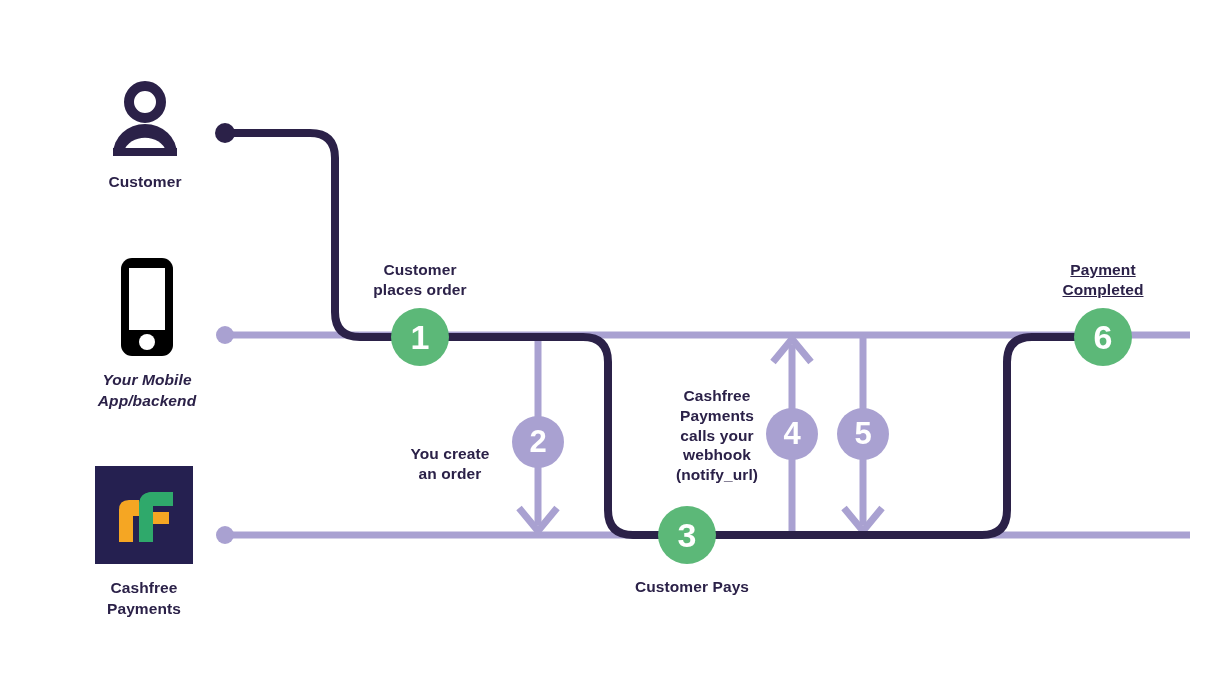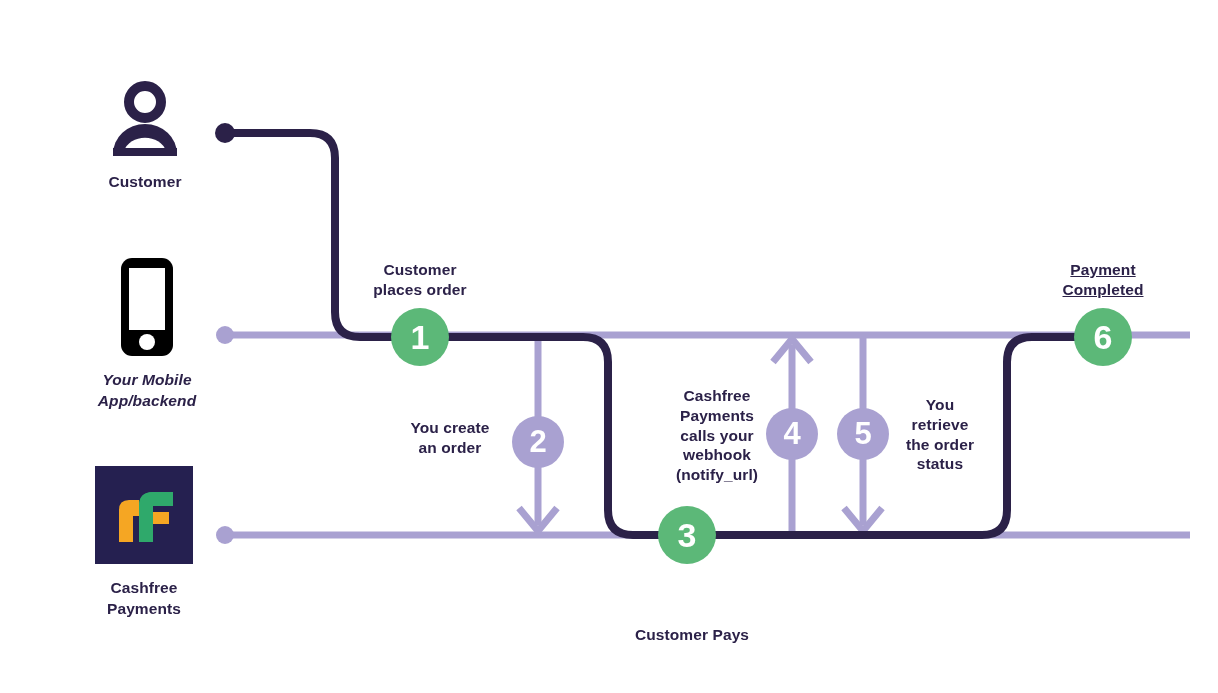--- a/index.html
+++ b/index.html
@@ -54,22 +54,22 @@
     position: absolute;
     text-align: center;
     font-size: 15.5px;
     font-weight: bold;
     line-height: 1.28;
     color: #2b2148;
     white-space: pre-line;
     letter-spacing: 0.1px;
   }
   #label-step1 { left: 320px; top: 260px; width: 200px; }
-  #label-step2 { left: 350px; top: 418px; width: 200px; }
-  #label-step3 { left: 592px; top: 577px; width: 200px; margin-top: 48px; }
+  #label-step2 { left: 350px; top: 444px; width: 200px; }
+  #label-step3 { left: 592px; top: 577px; width: 200px; }
   #label-step4 { left: 657px; top: 386px; width: 120px; }
   #label-step5 { left: 880px; top: 395px; width: 120px; }
   #label-step6 { left: 1003px; top: 260px; width: 200px; text-decoration: underline; }
 
   .badge {
     position: absolute;
     border-radius: 50%;
     display: flex;
     align-items: center;
     justify-content: center;
@@ -162,24 +162,20 @@
   <div class="step-label" id="label-step1">Customer
 places order</div>
   <div class="step-label" id="label-step2">You create
 an order</div>
   <div class="step-label" id="label-step3">Customer Pays</div>
   <div class="step-label" id="label-step4">Cashfree
 Payments
 calls your
 webhook
 (notify_url)</div>
-  <div class="step-label" id="label-step5">You
-retrieve
-the order
-status</div>
   <div class="step-label" id="label-step6">Payment
 Completed</div>
 
   <div class="badge green big" id="badge-1">1</div>
   <div class="badge purple small" id="badge-2">2</div>
   <div class="badge green big" id="badge-3">3</div>
   <div class="badge purple small" id="badge-4">4</div>
   <div class="badge purple small" id="badge-5">5</div>
   <div class="badge green big" id="badge-6">6</div>
 

